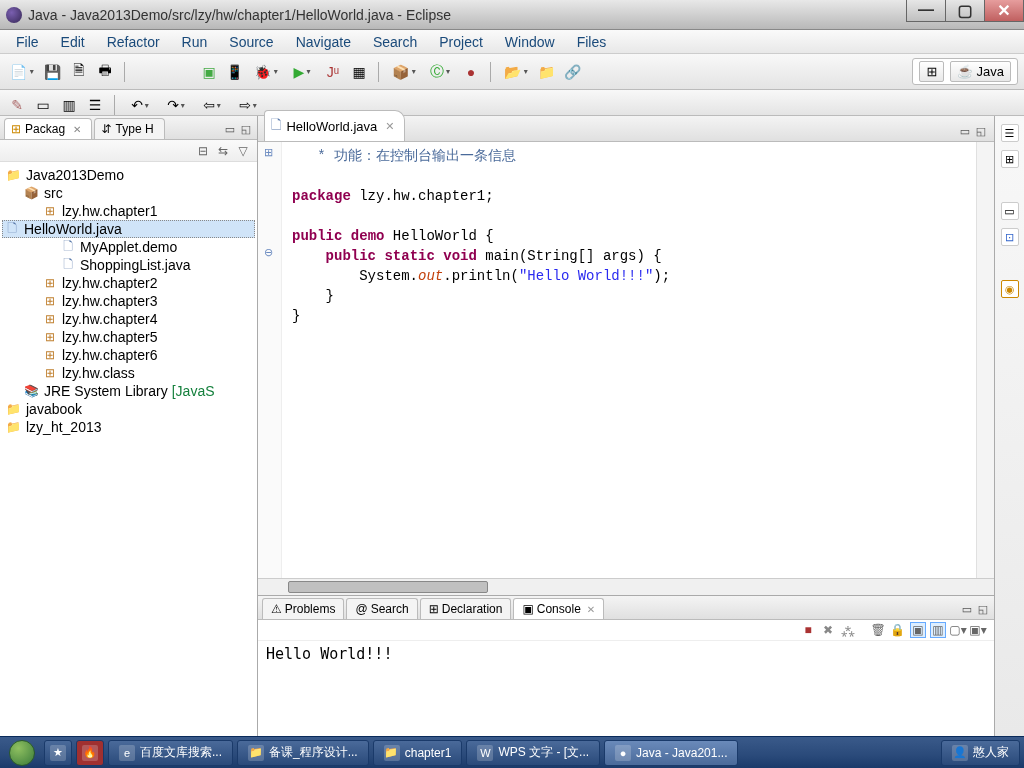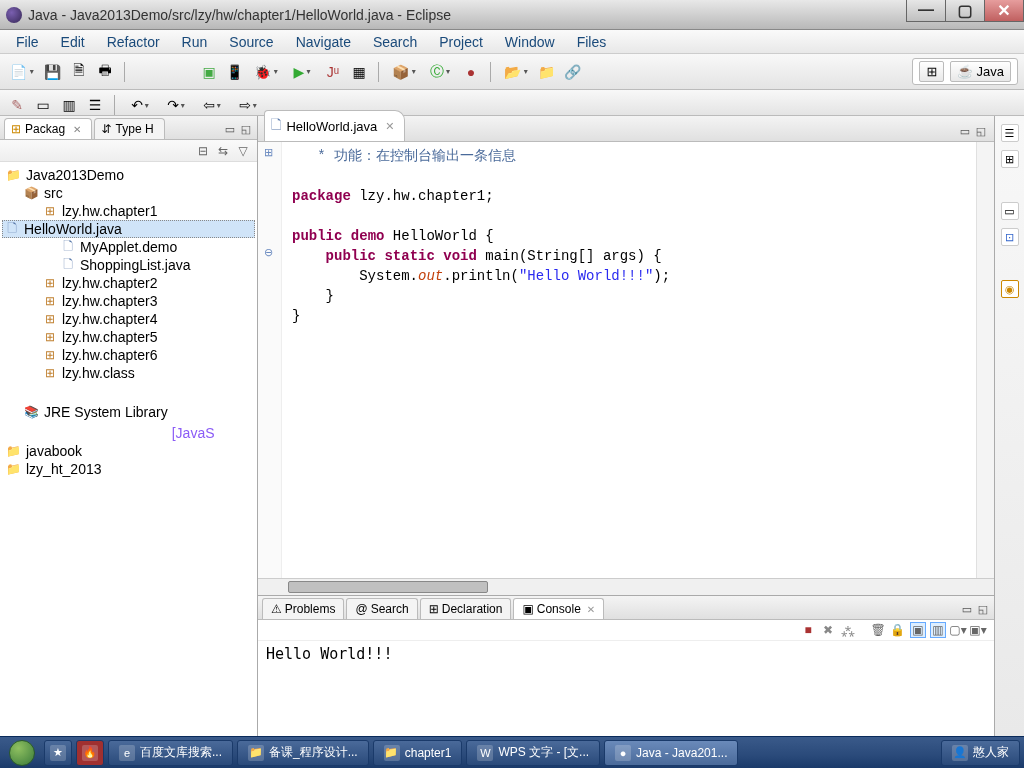--- a/index.html
+++ b/index.html
@@ -224,21 +224,21 @@
           <span class="tree-icon ico-pkg">⊞</span>
           <span>lzy.hw.chapter6</span>
         </div>
         <div class="tree-node indent2">
           <span class="tree-icon ico-pkg">⊞</span>
           <span>lzy.hw.class</span>
         </div>
         <div class="tree-node indent1">
           <span class="tree-icon ico-lib">📚</span>
           <span>JRE System Library</span>
-          <span style="color: #8b5cf6; margin-top: 42px;"> [JavaS</span>
+          <span style="color: #15803d;"> [JavaS</span>
         </div>
         <div class="tree-node indent0">
           <span class="tree-icon ico-proj">📁</span>
           <span>javabook</span>
         </div>
         <div class="tree-node indent0">
           <span class="tree-icon ico-proj">📁</span>
           <span>lzy_ht_2013</span>
         </div>
       </div>

